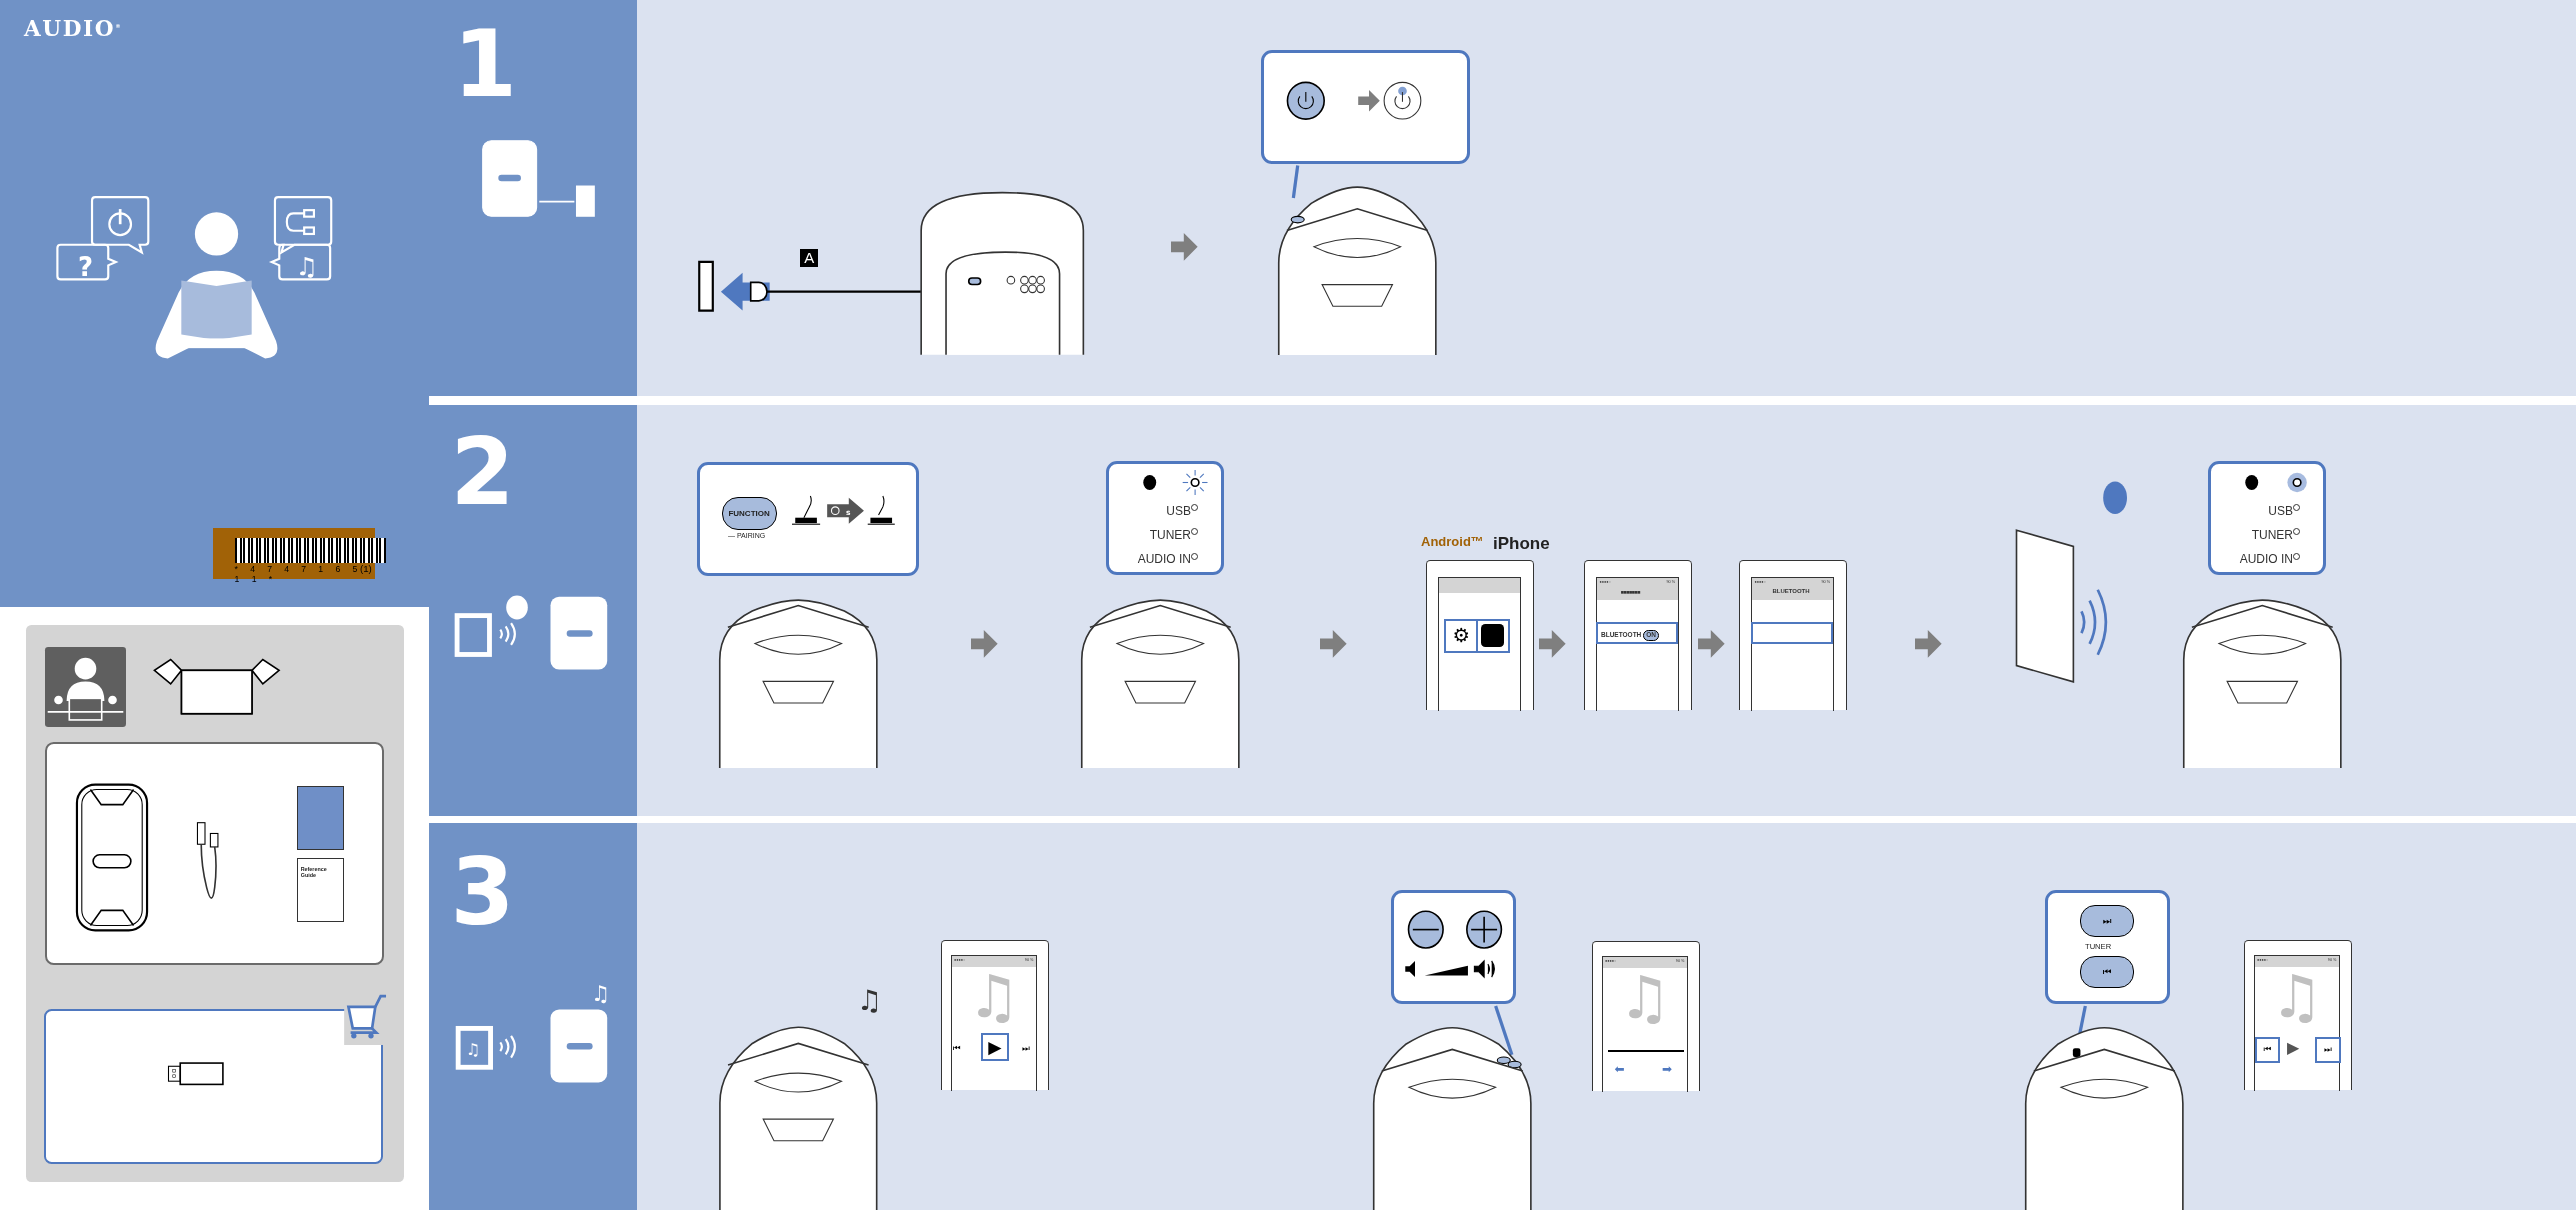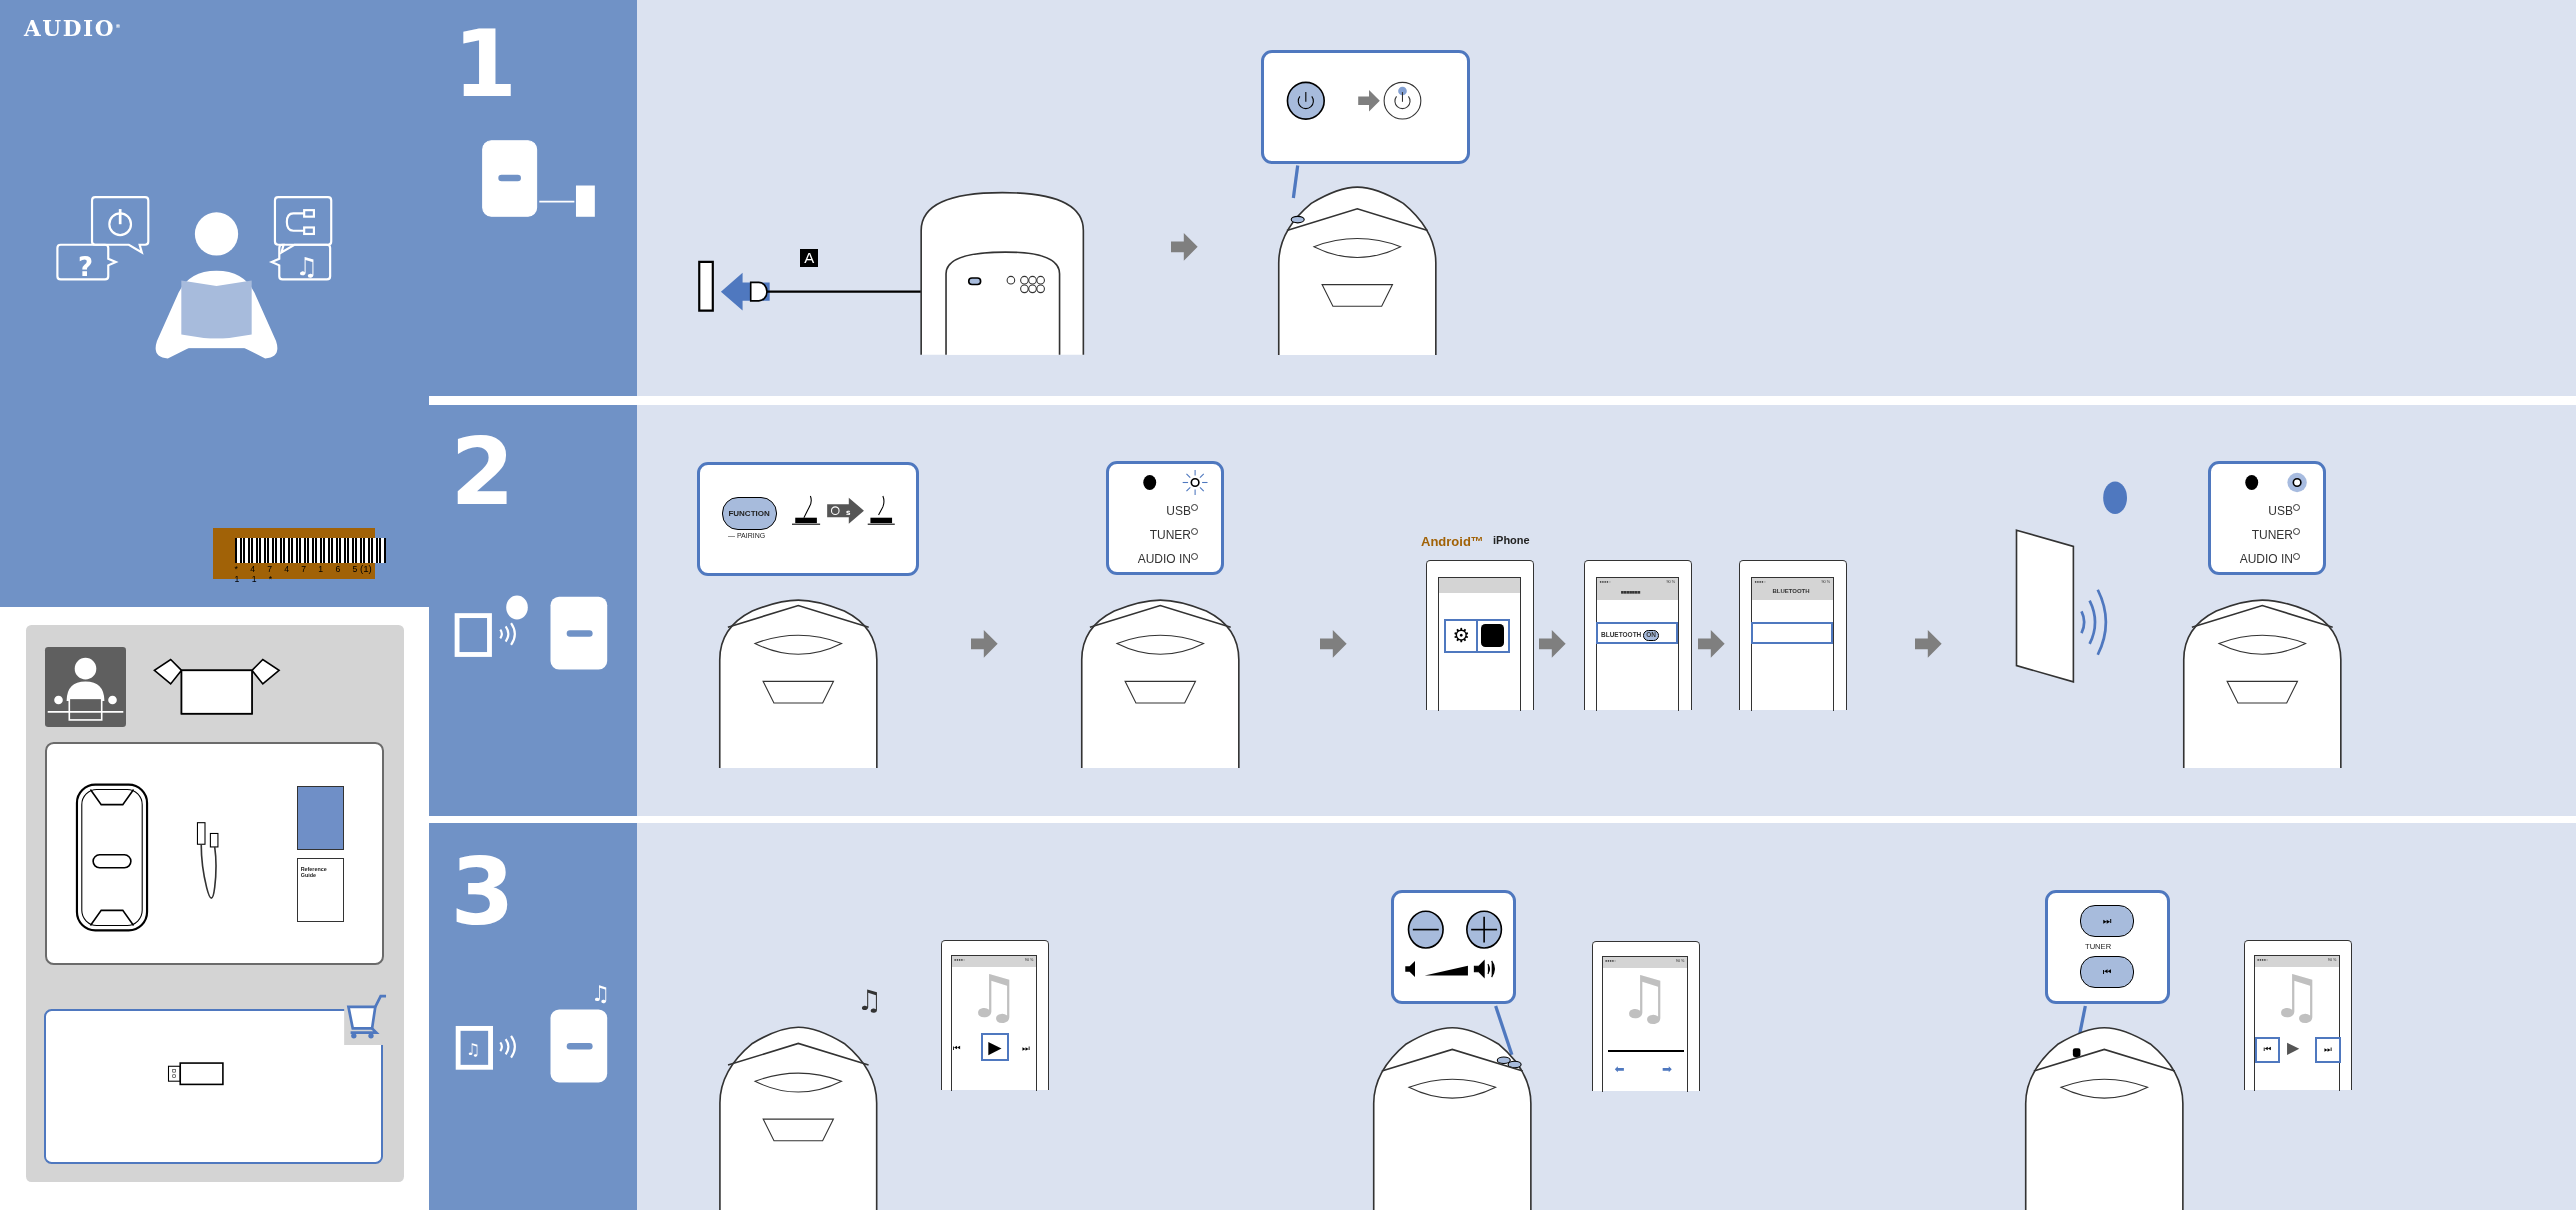--- a/index.html
+++ b/index.html
@@ -233,21 +233,21 @@
     <div>USB</div>
     <div>TUNER</div>
     <div>AUDIO IN</div>
   </div>
   <div class="abs" style="right:23px;top:40px;width:5.4px;height:5.4px;border:1.1px solid #333;border-radius:50%;"></div>
   <div class="abs" style="right:23px;top:64px;width:5.4px;height:5.4px;border:1.1px solid #333;border-radius:50%;"></div>
   <div class="abs" style="right:23px;top:89px;width:5.4px;height:5.4px;border:1.1px solid #333;border-radius:50%;"></div>
 </div>
 
 <div class="abs txt" style="left:1421px;top:534px;font-size:13px;font-weight:bold;color:#a16207;">Android™</div>
-<div class="abs txt" style="left:1493px;top:534px;font-size:11px;font-weight:bold;color:#222;">iPhone</div>
+<div class="abs txt" style="left:1493px;top:534px;font-size:17px;font-weight:bold;color:#222;">iPhone</div>
 
 <div class="abs" style="left:1426px;top:560px;width:106px;height:149px;background:#fff;border:1.6px solid #333;border-bottom:none;border-radius:4.3px 4.3px 0 0;">
   <div class="abs" style="left:10.8px;top:16px;width:81px;height:133px;border:1.1px solid #333;border-bottom:none;">
     <div style="height:15px;background:#d4d4d4;"></div>
   </div>
   <div class="abs" style="left:17.3px;top:58px;width:30px;height:30px;border:2.2px solid #4f78bf;background:#fff;font-size:19.5px;text-align:center;line-height:30px;">⚙</div>
   <div class="abs" style="left:49px;top:58px;width:30px;height:30px;border:2.2px solid #4f78bf;background:#fff;">
       <div style="margin:3.2px;width:23px;height:23px;background:#000;border-radius:4.3px;"></div>
     </div>
 </div>

